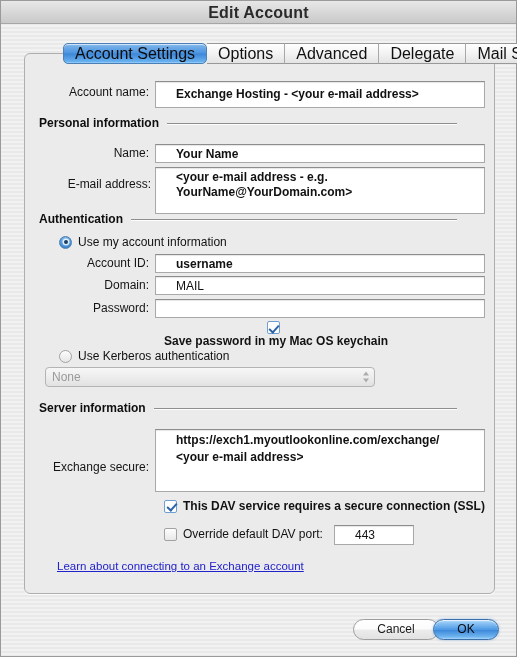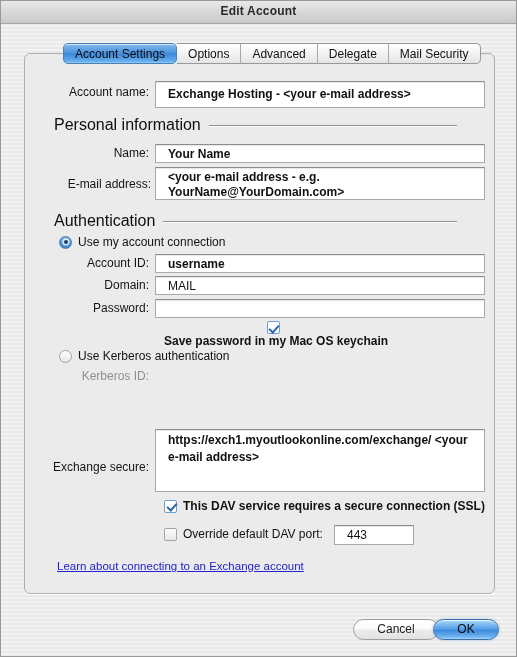--- a/index.html
+++ b/index.html
@@ -32,39 +32,39 @@
     left: 0; top: 0;
     width: 100%; height: 23px;
     background: linear-gradient(to bottom, #e8e8e8 0%, #d8d8d8 50%, #c9c9c9 100%);
     border-bottom: 1px solid #a6a6a6;
     box-sizing: border-box;
   }
   #title-text {
     position: absolute;
     left: 0; right: 0; top: 3px;
     text-align: center;
-    font-size: 12px;
+    font-size: 16px;
     font-weight: bold;
     color: #2a2a2a;
     letter-spacing: .2px;
   }
 
   
   #tabstrip {
     position: absolute;
     left: 62px; top: 42px;
     height: 21px;
     display: flex;
     z-index: 5;
   }
   .tab {
     height: 21px;
     line-height: 20px;
     padding: 0 11px;
-    font-size: 12px;
+    font-size: 16px;
     box-sizing: border-box;
     background: linear-gradient(to bottom, #ffffff 0%, #f4f4f4 45%, #e4e4e4 100%);
     border-top: 1px solid #989898;
     border-bottom: 1px solid #989898;
     border-right: 1px solid #a8a8a8;
     color: #101010;
     white-space: nowrap;
   }
   .tab:first-child {
     border-left: 1px solid #989898;
@@ -115,40 +115,39 @@
   }
 
   .field {
     background: #fff;
     border: 1px solid #a9a9a9;
     border-top-color: #8d8d8d;
     box-sizing: border-box;
     font-family: "Liberation Sans", sans-serif;
     font-size: 12px;
     color: #111;
-    padding: 2px 12px;
+    padding: 2px 20px;
     box-shadow: inset 0 1px 1px rgba(0,0,0,.10);
     overflow: hidden;
   }
   .field.bold { font-weight: bold; }
 
   
   .section {
     position: absolute;
     display: flex;
     align-items: center;
     width: 418px;
   }
   .section .stitle {
-    font-size: 16px;
-    font-weight: normal;
+    font-size: 12px;
+    font-weight: bold;
     color: #0e0e0e;
     white-space: nowrap;
     padding-right: 8px;
-    margin-left: 15px;
   }
   .section .rule {
     flex: 1;
     height: 1px;
     background: #8f8f8f;
     box-shadow: 0 1px 0 #fdfdfd;
   }
 
   
   .ctl-row { position: absolute; display: flex; align-items: center; }
@@ -302,31 +301,31 @@
     <div class="rule"></div>
   </div>
 
   <div class="row" style="left:38px; top:143px; width:446px;">
     <div class="lbl" style="width:110px; padding-top:2px;">Name:</div>
     <div class="field bold" style="margin-left:6px; width:330px; height:19px; line-height:15px;">Your Name</div>
   </div>
 
   <div class="row" style="left:38px; top:166px; width:446px;justify-content:flex-end;">
     <div class="lbl" style="width:110px; padding-top:10px;">E-mail address:</div>
-    <div class="field bold" style="margin-left:4px; width:330px; height:33px; line-height:15px;">&lt;your e-mail address - e.g. YourName@YourDomain.com&gt;</div>
+    <div class="field bold" style="margin-left:4px; width:330px; height:47px; line-height:15px;">&lt;your e-mail address - e.g. YourName@YourDomain.com&gt;</div>
   </div>
 
   <div class="section" style="left:38px; top:211px;">
     <div class="stitle">Authentication</div>
     <div class="rule"></div>
   </div>
 
   <div class="ctl-row" style="left:58px; top:234px;">
     <div class="radio on"></div>
-    <div class="ctl-label">Use my account connection</div>
+    <div class="ctl-label">Use my account information</div>
   </div>
 
   <div class="row" style="left:38px; top:253px; width:446px;">
     <div class="lbl" style="width:110px; padding-top:2px;">Account ID:</div>
     <div class="field bold" style="margin-left:6px; width:330px; height:19px; line-height:15px;">username</div>
   </div>
 
   <div class="row" style="left:38px; top:275px; width:446px;">
     <div class="lbl" style="width:110px; padding-top:2px;">Domain:</div>
     <div class="field" style="margin-left:6px; width:330px; height:19px; line-height:15px;">MAIL</div>
@@ -341,23 +340,33 @@
     <div class="cb on"></div>
     <div class="ctl-label bold">Save password in my Mac OS keychain</div>
   </div>
 
   <div class="ctl-row" style="left:58px; top:348px;">
     <div class="radio off"></div>
     <div class="ctl-label">Use Kerberos authentication</div>
   </div>
 
   <div class="row" style="left:38px; top:366px; width:446px;">
-    <div class="lbl" style="width:110px; padding-top:2px; color:#8f8f8f;">Kerberos ID:</div>
-  </div>
-
+    <div class="popup" style="margin-left:6px; width:330px; height:20px;">
+      <span>None</span>
+      <span class="stepper">
+        <span class="up"></span>
+        <span class="dn"></span>
+      </span>
+    </div>
+  </div>
+
+  <div class="section" style="left:38px; top:400px;">
+    <div class="stitle">Server information</div>
+    <div class="rule"></div>
+  </div>
 
   <div class="row" style="left:38px; top:428px; width:446px;">
     <div class="lbl" style="width:110px; padding-top:31px;">Exchange secure:</div>
     <div class="field bold" style="margin-left:6px; width:330px; height:63px; line-height:17px;">https://exch1.myoutlookonline.com/exchange/ &lt;your e-mail address&gt;</div>
   </div>
 
   <div class="ctl-row" style="left:163px; top:526px;">
     <div class="cb off"></div>
     <div class="ctl-label">Override default DAV port:</div>
   </div>

